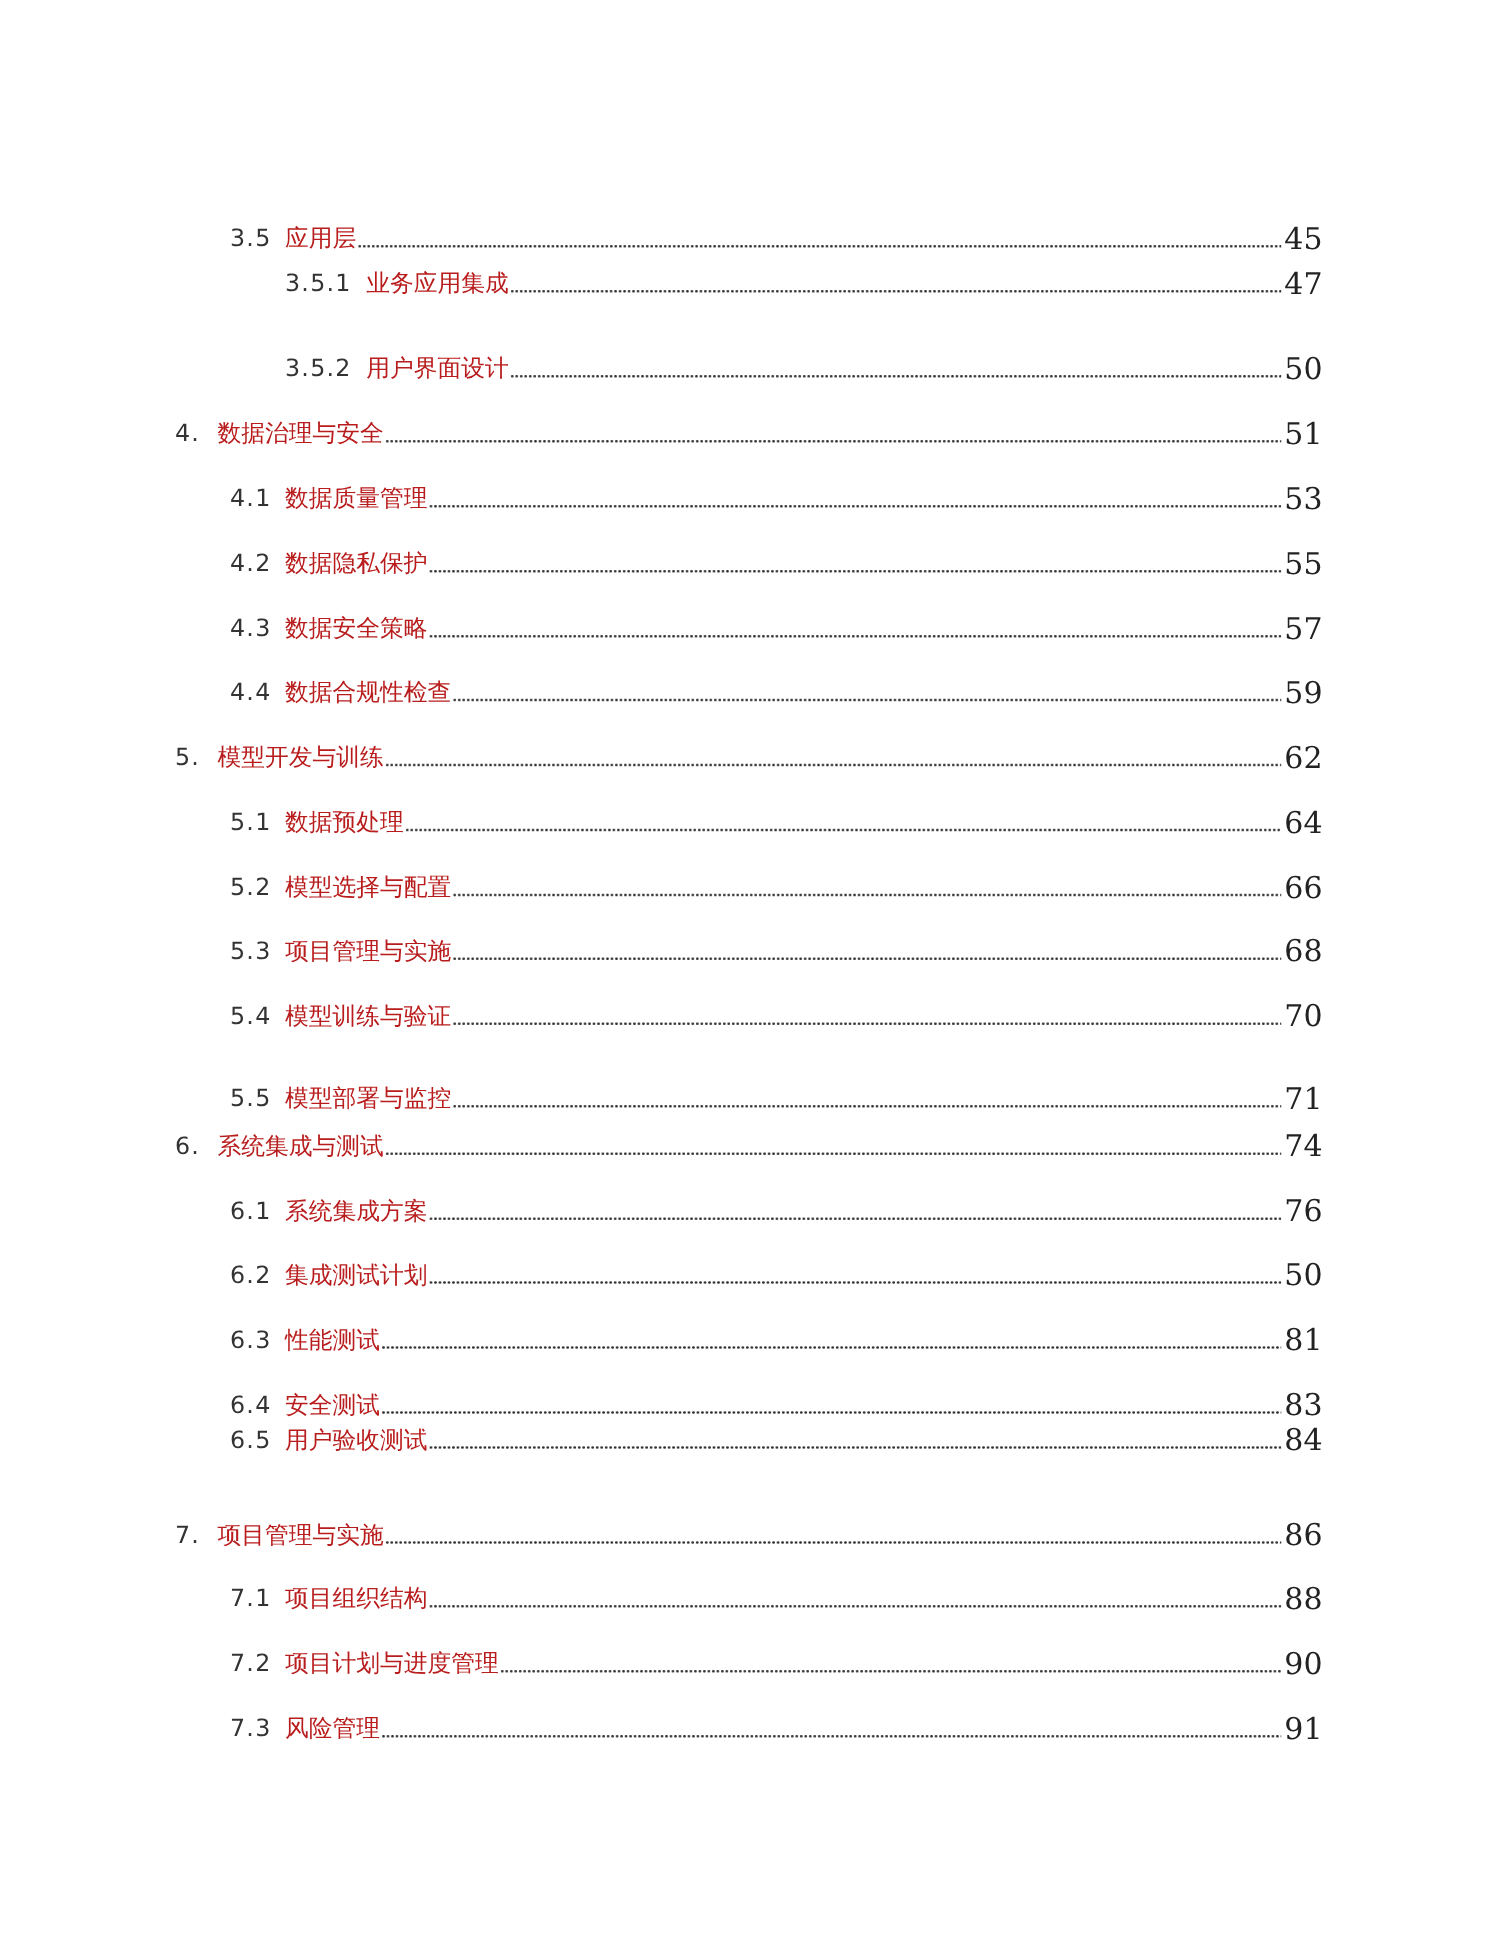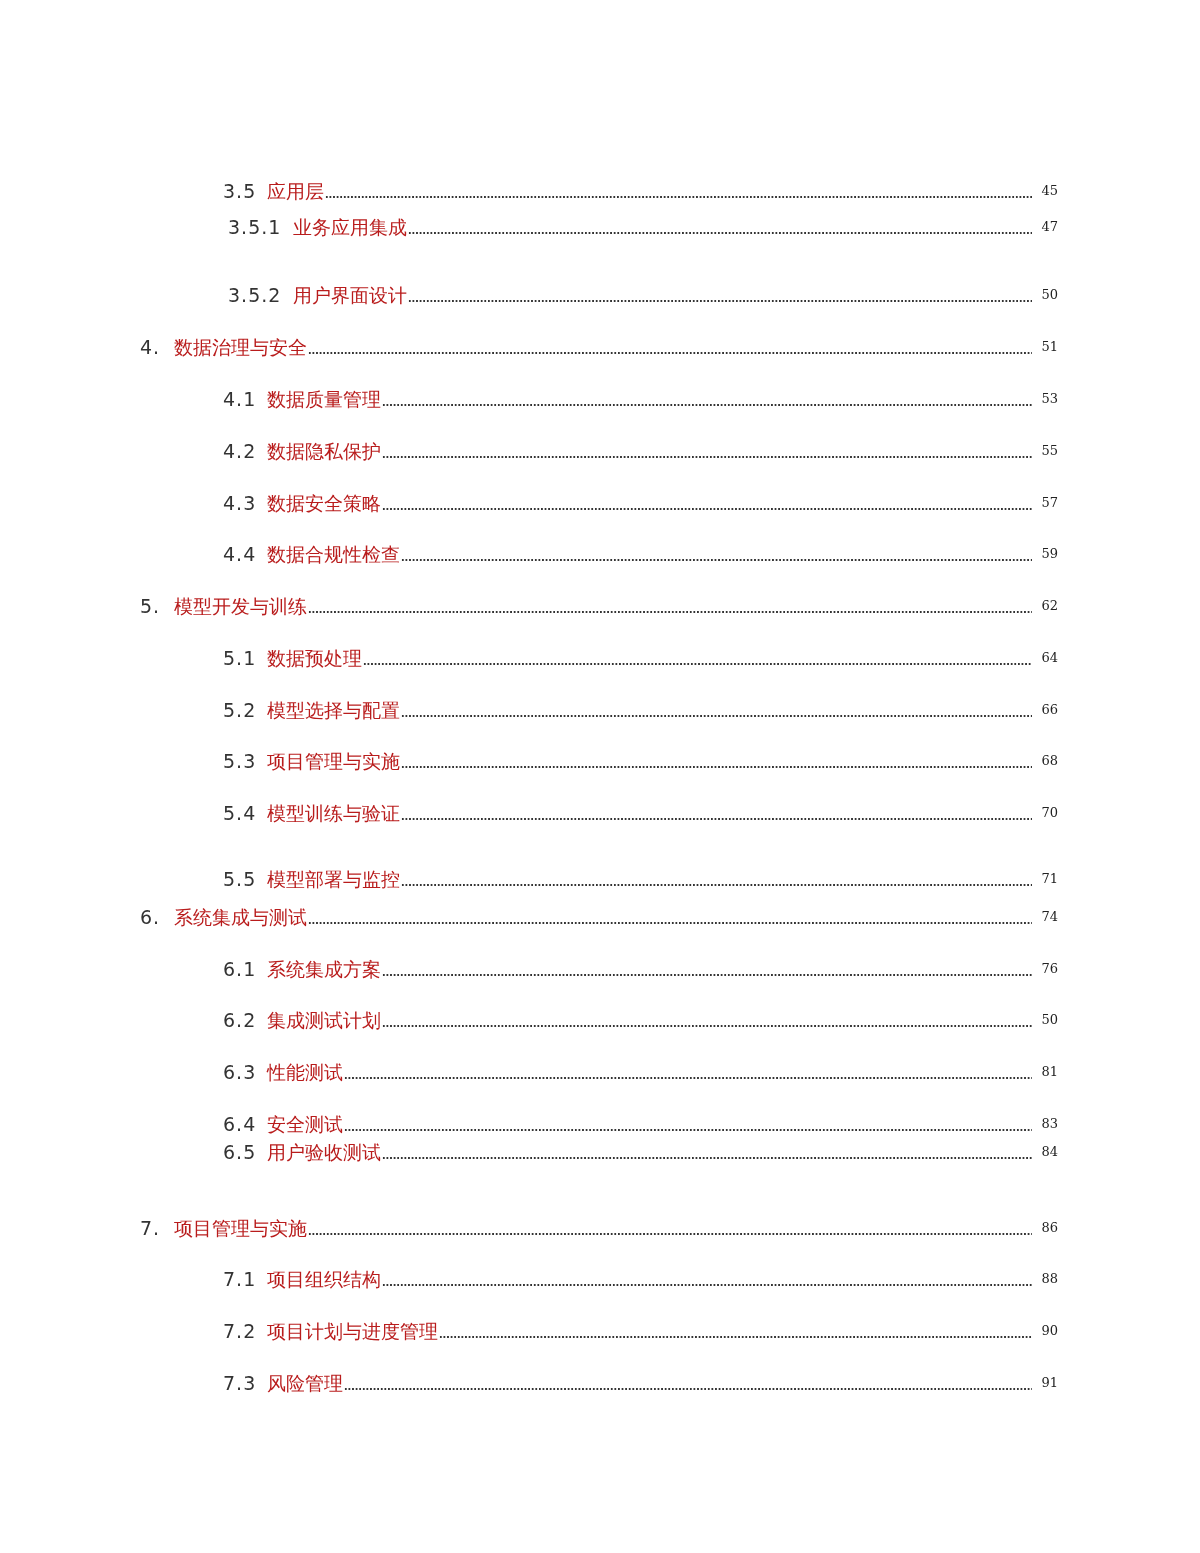--- a/index.html
+++ b/index.html
@@ -24,21 +24,21 @@
     .toc-row {
       position: absolute;
       height: 30px;
       display: flex;
       align-items: flex-end;
       right: 142px;
       font-size: 19px;
       line-height: 22px;
     }
     .toc-row.level-1 { left: 140px; }
-    .toc-row.level-2 { left: 184px; margin-left: 39px; }
+    .toc-row.level-2 { left: 184px; }
     .toc-row.level-3 { left: 228px; }
     .toc-num {
       white-space: pre;
       color: #333333;
       letter-spacing: 1px;
     }
     .level-1 .toc-num { width: 34px; }
     .level-2 .toc-num { width: 44px; }
     .level-3 .toc-num { width: 65px; }
     .toc-title {
@@ -49,21 +49,21 @@
       flex: 1;
       margin: 0 2px 4px 1px;
       height: 2px;
       background-image: radial-gradient(circle, #333 0.9px, transparent 1.1px);
       background-size: 3.6px 2px;
       background-repeat: repeat-x;
       background-position: left center;
     }
     .toc-page {
       font-family: "DejaVu Serif", "Liberation Serif", serif;
-      font-size: 13px;
+      font-size: 24px;
       color: #222222;
       min-width: 24px;
       text-align: right;
     }
   </style>
 </head>
 <body>
 
 <div class="toc">
   <div class="toc-row level-2" style="top:172px">

